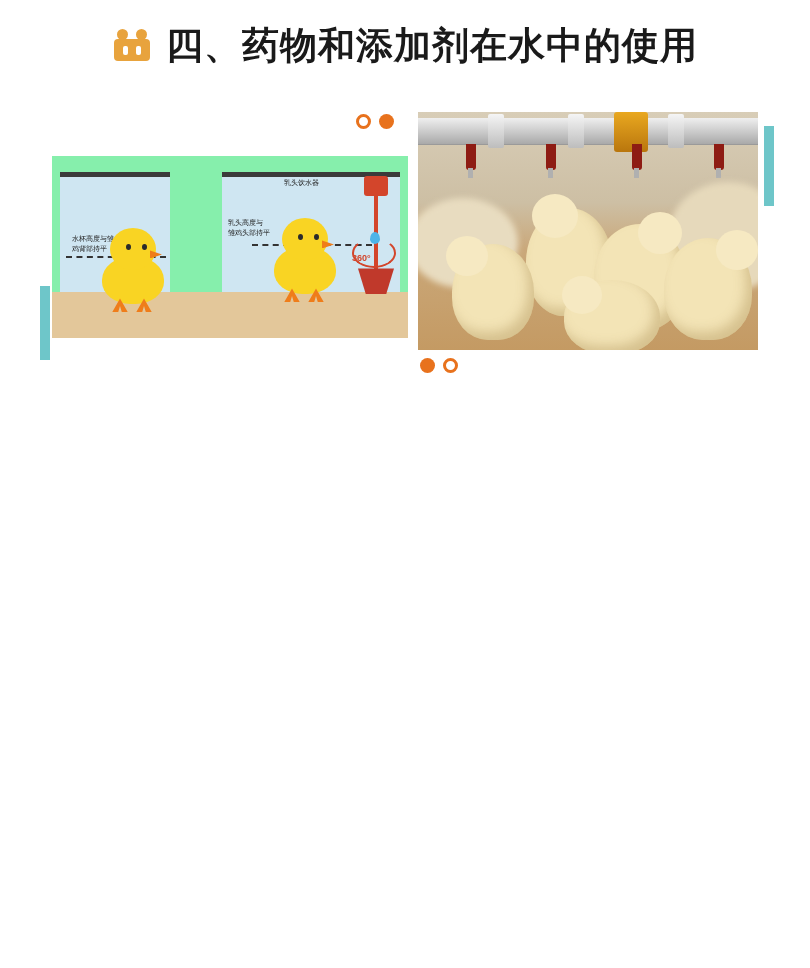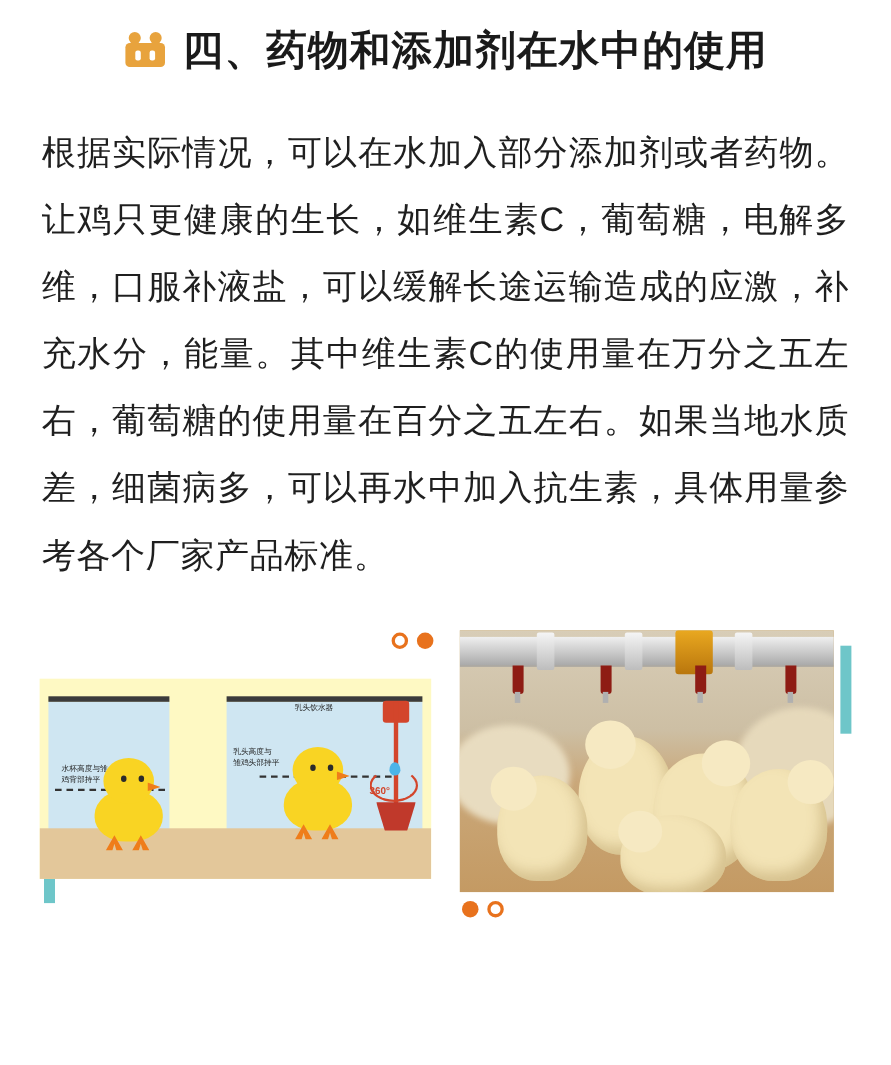--- a/index.html
+++ b/index.html
@@ -90,25 +90,25 @@
   
   .figures {
     position: relative;
     margin-top: 26px;
     height: 292px;
   }
 
   
   .illus {
     position: absolute;
-    left: 36px;
+    left: 52px;
     top: 56px;
     width: 356px;
     height: 182px;
-    background: #fef9c3;
+    background: #86efac;
     overflow: hidden;
   }
   .illus .ground {
     position: absolute;
     left: 0;
     bottom: 0;
     width: 100%;
     height: 46px;
     background: #e3c79a;
   }
@@ -393,21 +393,20 @@
     <span class="header-icon">
       <span class="ear-l"></span>
       <span class="ear-r"></span>
       <span class="body-box"></span>
       <span class="slot-l"></span>
       <span class="slot-r"></span>
     </span>
     <span class="header-title">四、药物和添加剂在水中的使用</span>
   </div>
 
-  <div class="body-text">根据实际情况，可以在水加入部分添加剂或者药物。让鸡只更健康的生长，如维生素C，葡萄糖，电解多维，口服补液盐，可以缓解长途运输造成的应激，补充水分，能量。其中维生素C的使用量在万分之五左右，葡萄糖的使用量在百分之五左右。如果当地水质差，细菌病多，可以再水中加入抗生素，具体用量参考各个厂家产品标准。</div>
 
   <div class="figures">
 
     <div class="accent accent-left"></div>
     <div class="accent accent-right"></div>
 
     <div class="dots dots-top">
       <span class="dot hollow"></span>
       <span class="dot solid"></span>
     </div>

